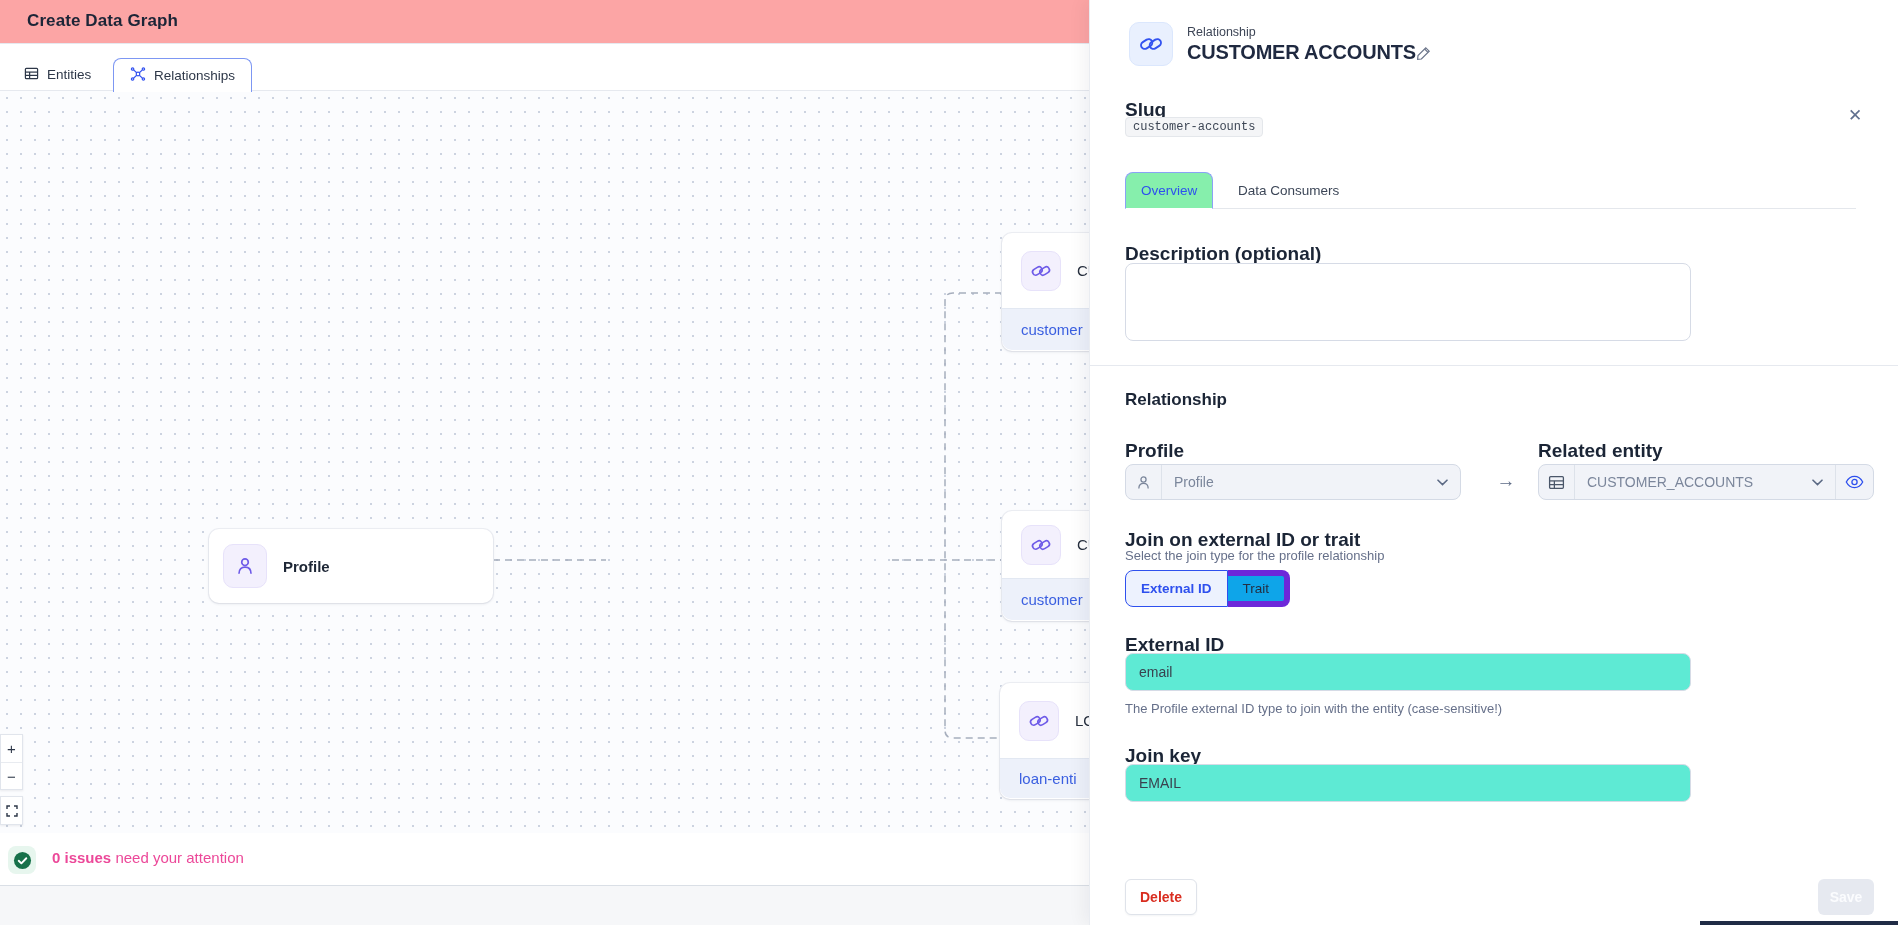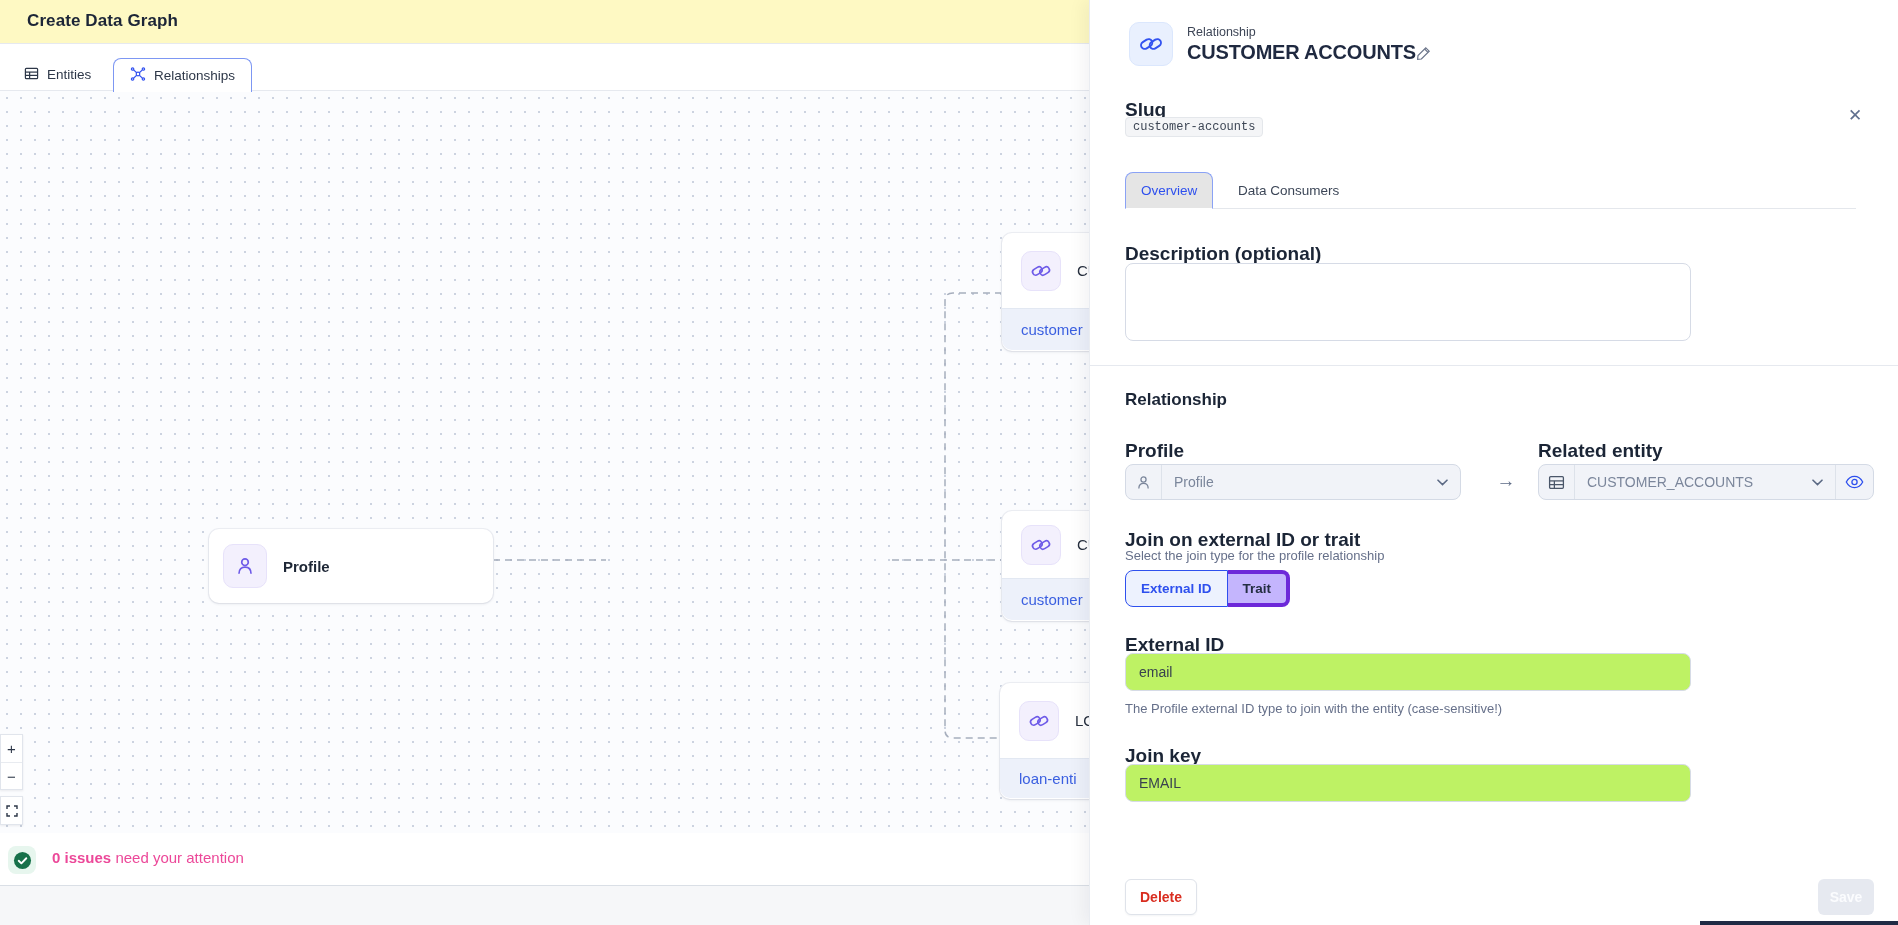--- a/index.html
+++ b/index.html
@@ -1,21 +1,21 @@
 <!DOCTYPE html>
 <html><head>
 <meta charset="utf-8">
 <style>
   * { margin:0; padding:0; box-sizing:border-box; }
   html,body { width:1898px; height:925px; background:#fff; font-family:"Liberation Sans", sans-serif; }
   #app { position:relative; width:1898px; height:925px; overflow:hidden; background:#fff; }
 
   
   .main { position:absolute; left:0; top:0; width:1089px; height:925px; background:#fff; }
-  .topbar { position:absolute; left:0; top:0; width:100%; height:44px; background:#fef9c3; border-bottom:1px solid #e6e9ef; }
+  .topbar { position:absolute; left:0; top:0; width:100%; height:44px; background:#fca5a5; border-bottom:1px solid #e6e9ef; }
   .page-title { position:absolute; left:27px; top:11px; font-size:17px; font-weight:700; color:#1c2537; letter-spacing:.1px; }
 
   .tabs-row { position:absolute; left:0; top:58px; width:100%; height:33px; }
   .main-tab { position:absolute; top:0; height:33px; display:flex; align-items:center; gap:8px; padding:0 16px; font-size:13.5px; color:#2d3748; background:#fff; cursor:pointer; }
   .main-tab.entities { left:8px; }
   .main-tab.relationships { left:113px; border:1px solid #7d97f3; border-bottom:none; border-radius:8px 8px 0 0; height:34px; z-index:3; background:#fff; }
 
   
   .canvas { position:absolute; left:0; top:90px; width:1089px; height:743px; border-top:1px solid #e6e9ef; background-color:#fbfcfe; background-image:radial-gradient(#ccd3e0 1px, transparent 1.2px); background-size:14px 14px; overflow:hidden; }
   .connectors { position:absolute; left:0; top:0; pointer-events:none; }
@@ -46,21 +46,21 @@
   .hdr-title-row { left:97px; top:41px; display:flex; align-items:center; }
   .hdr-title-row * { position:static; }
   .hdr-title { font-size:20px; font-weight:800; color:#1f2940; letter-spacing:-.2px; white-space:nowrap; }
   .close-x { left:752px; top:102px; width:26px; height:26px; display:flex; align-items:center; justify-content:center; font-size:17px; color:#60708f; cursor:pointer; }
 
   .lbl { font-size:19px; font-weight:700; color:#1b2536; }
   .slug-lbl { left:35px; top:99px; }
   .slug-chip { left:35px; top:117px; font-family:"Liberation Mono","DejaVu Sans Mono",monospace; font-size:12px; color:#3c4554; background:#f4f5f7; border:1px solid #e4e7eb; border-radius:4px; padding:2px 7px; }
 
   .ptab { top:172px; height:37px; display:flex; align-items:center; padding:0 15px; font-size:13.5px; color:#3c4657; cursor:pointer; }
-  .ptab.overview { left:35px; color:#2e50ee; border:1px solid #8aa2f5; border-bottom:1px solid #fff; border-radius:8px 8px 0 0; z-index:2; background:#e5e5e5; }
+  .ptab.overview { left:35px; color:#2e50ee; border:1px solid #8aa2f5; border-bottom:1px solid #fff; border-radius:8px 8px 0 0; z-index:2; background:#86efac; }
   .ptab.consumers { left:133px; }
   .ptab-line { left:35px; top:208px; width:731px; height:1px; background:#e4e7ec; }
 
   .desc-lbl { left:35px; top:243px; }
   .desc-box { left:35px; top:263px; width:566px; height:78px; border:1px solid #d6dbe6; border-radius:8px; background:#fff; resize:none; font-family:"Liberation Sans",sans-serif; font-size:14px; padding:8px 10px; color:#333; }
   .sect-div { left:0; top:365px; width:809px; height:1px; background:#e6e9ef; }
   .sect-head { left:35px; top:390px; font-size:17px; font-weight:700; color:#1b2536; }
 
   .profile-lbl { left:35px; top:440px; }
   .related-lbl { left:448px; top:440px; }
@@ -71,26 +71,26 @@
   .sel-icon-cell { width:36px; height:100%; display:flex; align-items:center; justify-content:center; border-right:1px solid #dde2ea; flex:0 0 auto; }
   .sel-text { flex:1; padding-left:12px; font-size:14px; color:#7b869b; white-space:nowrap; overflow:hidden; }
   .sel-chevron { padding:0 12px; display:flex; align-items:center; }
   .sel-eye-cell { width:38px; height:100%; display:flex; align-items:center; justify-content:center; border-left:1px solid #dde2ea; flex:0 0 auto; }
   .flow-arrow { left:398px; top:470px; width:36px; text-align:center; font-size:19px; color:#5c6a85; }
 
   .join-lbl { left:35px; top:529px; }
   .join-help { left:35px; top:548px; font-size:13px; color:#66708a; }
   .toggle { left:35px; top:570px; height:37px; display:flex; }
   .toggle * { position:static; }
-  .tg-btn { height:37px; display:flex; align-items:center; padding:0 15px; font-size:13.5px; cursor:pointer; background:#c4b5fd; border:4px solid #6d28d9; color:#242e42; font-weight:700; }
+  .tg-btn { height:37px; display:flex; align-items:center; padding:0 15px; font-size:13.5px; cursor:pointer; background:#0ea5e9; border:6px solid #6d28d9; color:#242e42; font-weight:400; }
   .tg-btn.active { background:#edf2fe; border:1.5px solid #2e50ee; color:#2e50ee; font-weight:700; border-radius:8px 0 0 8px; z-index:2; }
   .tg-btn.plain { border-left:none; border-radius:0 8px 8px 0; }
 
   .extid-lbl { left:35px; top:634px; }
-  .text-input { left:35px; width:566px; height:38px; border:1px solid #d6dbe6; border-radius:8px; font-family:"Liberation Sans",sans-serif; font-size:14px; color:#39424f; padding:0 13px; background:#bef264; }
+  .text-input { left:35px; width:566px; height:38px; border:1px solid #d6dbe6; border-radius:8px; font-family:"Liberation Sans",sans-serif; font-size:14px; color:#39424f; padding:0 13px; background:#5eead4; }
   .extid-input { top:653px; }
   .extid-help { left:35px; top:701px; font-size:13px; color:#66708a; }
   .joinkey-lbl { left:35px; top:745px; }
   .joinkey-input { top:764px; }
   .joinkey-help { left:35px; top:810px; width:574px; font-size:13px; color:#66708a; line-height:19px; }
 
   .delete-btn { left:35px; top:879px; height:36px; padding:0 14px; display:flex; align-items:center; background:#fff; border:1px solid #dfe3ea; border-radius:6px; font-size:14px; font-weight:700; color:#d92d20; cursor:pointer; box-shadow:0 1px 2px rgba(20,30,55,.05); }
   .save-btn { left:728px; top:879px; width:56px; height:36px; display:flex; align-items:center; justify-content:center; background:#e6e9f0; border:none; border-radius:6px; font-size:14px; font-weight:700; color:#fbfcfe; cursor:default; }
 
   .dark-edge { position:absolute; left:1700px; top:921px; width:198px; height:4px; background:#202b45; z-index:20; }

